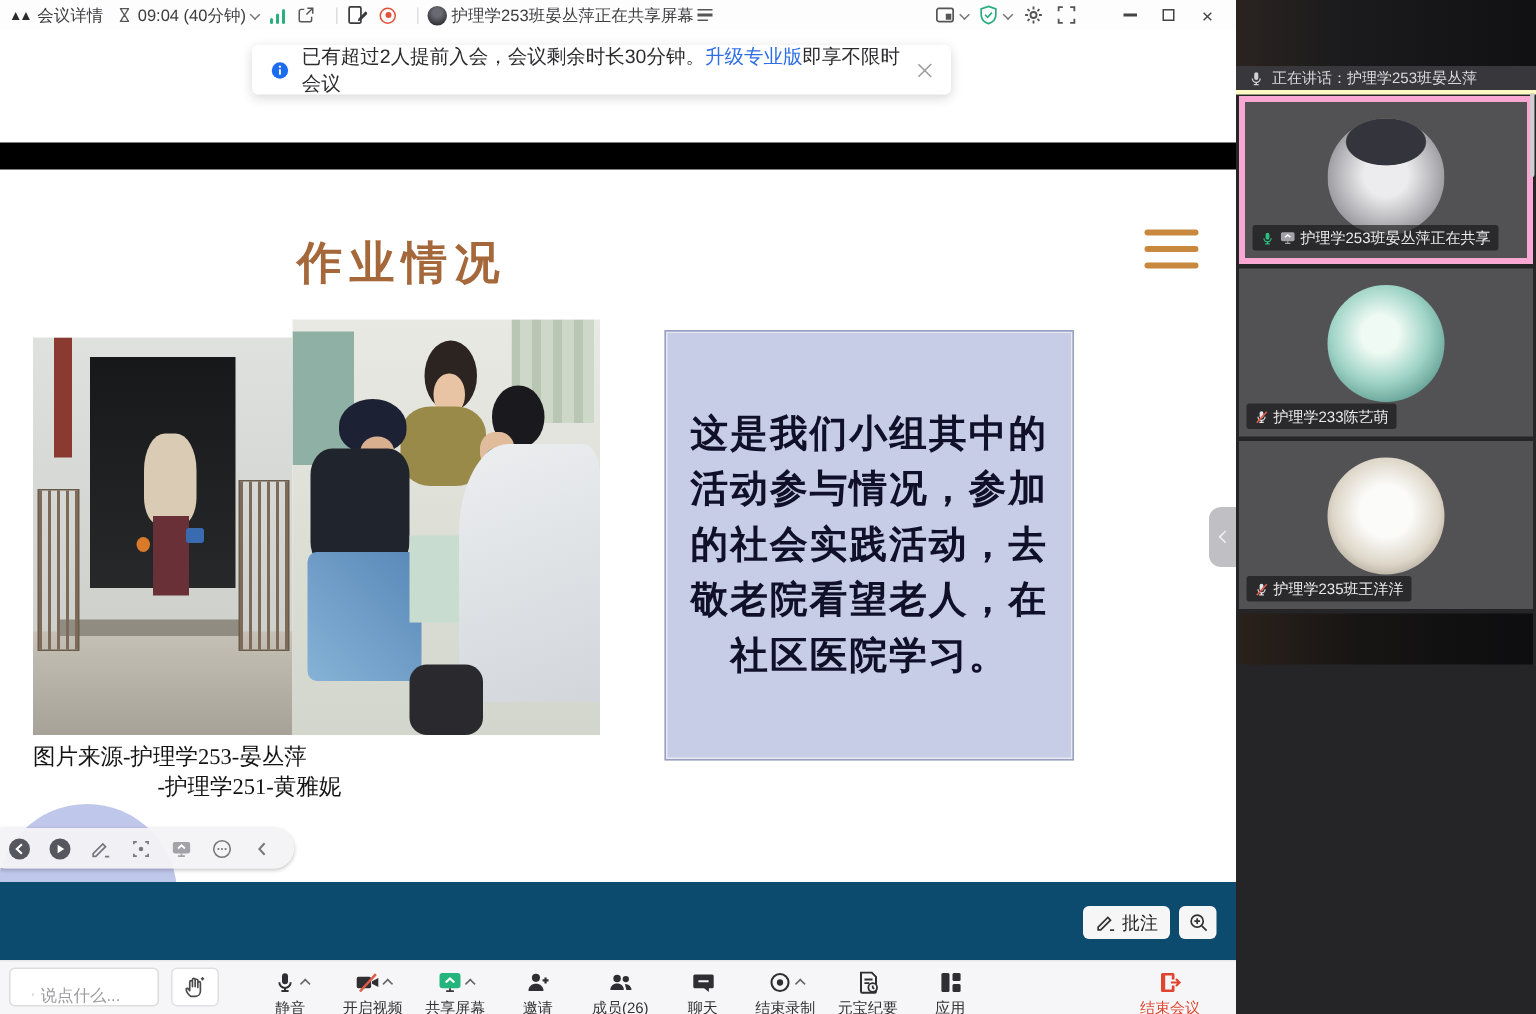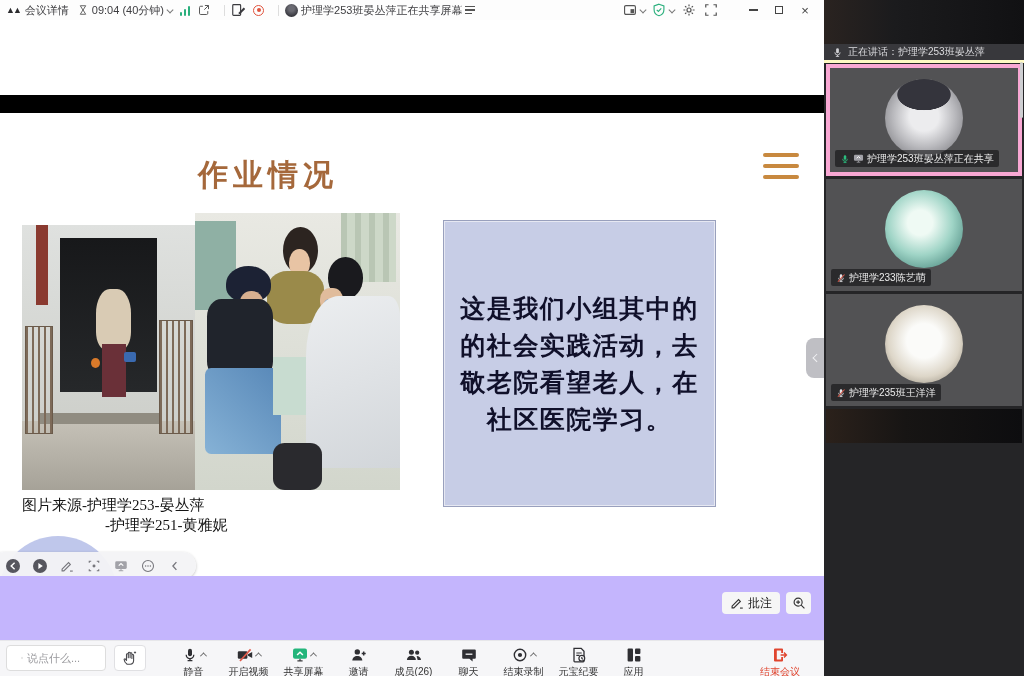--- a/index.html
+++ b/index.html
@@ -78,31 +78,31 @@
     background:rgba(243,243,245,.95); box-shadow:0 1px 3px rgba(0,0,0,.25);
     display:flex; align-items:center; gap:9px; padding:0 12px 0 14px; z-index:2; }
   .pbtn { width:18px; height:18px; display:flex; align-items:center; justify-content:center; }
 
   .collapse-handle { position:absolute; left:806px; top:338px; width:18px; height:40px;
     background:rgba(180,180,186,.85); border-radius:8px 0 0 8px; display:flex; align-items:center;
     justify-content:center; z-index:6; }
   .collapse-handle .chev { border-color:#f2f2f4; border-width:0 1.6px 1.6px 0; padding:2.4px;
     transform:rotate(135deg); margin-left:3px; }
 
-  .blackbar-bottom { position:absolute; left:0; top:576px; width:824px; height:64px; background:#c4b5fd; z-index:3; }
+  .blackbar-bottom { position:absolute; left:0; top:588px; width:824px; height:64px; background:#0c4a6e; z-index:3; }
   .annotate-pill { position:absolute; right:44px; top:16px; height:22px; background:#f6f6f6;
     border-radius:4px; display:flex; align-items:center; gap:4px; padding:0 8px; font-size:12px; color:#222; }
   .zoom-pill { position:absolute; right:13px; top:16px; width:25px; height:22px; background:#f6f6f6;
     border-radius:4px; display:flex; align-items:center; justify-content:center; }
 
   
   .toolbar { position:absolute; left:0; top:640px; width:824px; height:36px; background:#f6f6f8;
     border-top:1px solid #e7e7ea; display:flex; align-items:flex-start; padding:4px 10px 0 6px; z-index:31; }
   .chat-input { width:100px; height:26px; border:1px solid #ddd; border-radius:4px; background:#fff;
-    display:flex; align-items:center; gap:4px; padding:0 14px; }
+    display:flex; align-items:flex-end; gap:4px; padding:0 14px; }
   .chat-input input { border:none; outline:none; width:64px; font-size:11px; color:#333; background:transparent; }
   .chat-input input::placeholder { color:#9a9a9e; }
   .hand-btn { width:32px; height:26px; margin-left:8px; border:1px solid #e0e0e3; border-radius:4px;
     background:#fff; display:flex; align-items:center; justify-content:center; }
   .tgroup { display:flex; margin-left:20px; }
   .tbtn { width:55px; display:flex; flex-direction:column; align-items:center; cursor:pointer; }
   .ticon-row { height:19px; display:flex; align-items:center; gap:3px; }
   .tlabel { font-size:10px; color:#333; margin-top:1px; white-space:nowrap; }
   .cup { display:inline-block; border:solid #666; border-width:1.3px 0 0 1.3px; padding:2px;
     transform:rotate(45deg) translate(1px,1px); }
@@ -351,20 +351,27 @@
           </span>
         <span class="winbtn">
             <span class="glyph-max"></span>
           </span>
         <span class="winbtn">
             <span class="glyph-close">×</span>
           </span>
       </span>
     </div>
 
+    <div class="banner">
+      <svg class="i14">
+          <use href="#s-info"></use>
+        </svg>
+      <span><span>已有超过2人提前入会，会议剩余时长30分钟。</span><span class="link">升级专业版</span><span>即享不限时会议</span></span>
+      <span class="bclose"></span>
+    </div>
 
     <div class="blackbar-top"></div>
 
     <div class="slide">
       <div class="slide-title">作业情况</div>
       <div class="hamb">
           <span></span>
           <span></span>
           <span></span>
         </div>
@@ -400,20 +407,21 @@
         <div style="left:38%;bottom:0;width:24%;height:17%;background:#2a2a2e;border-radius:24%"></div>
       </div>
 
       <div class="caption">
         <div>图片来源-护理学253-晏丛萍</div>
         <div class="l2">-护理学251-黄雅妮</div>
       </div>
 
       <div class="textbox">
         <div class="bl">这是我们小组其中的</div>
+        <div class="bl">活动参与情况，参加</div>
         <div class="bl">的社会实践活动，去</div>
         <div class="bl">敬老院看望老人，在</div>
         <div class="bl">社区医院学习。</div>
       </div>
 
       <div class="blob"></div>
       <div class="ptoolbar">
         <span class="pbtn">
             <svg class="i16">
               <use href="#s-prev"></use>

